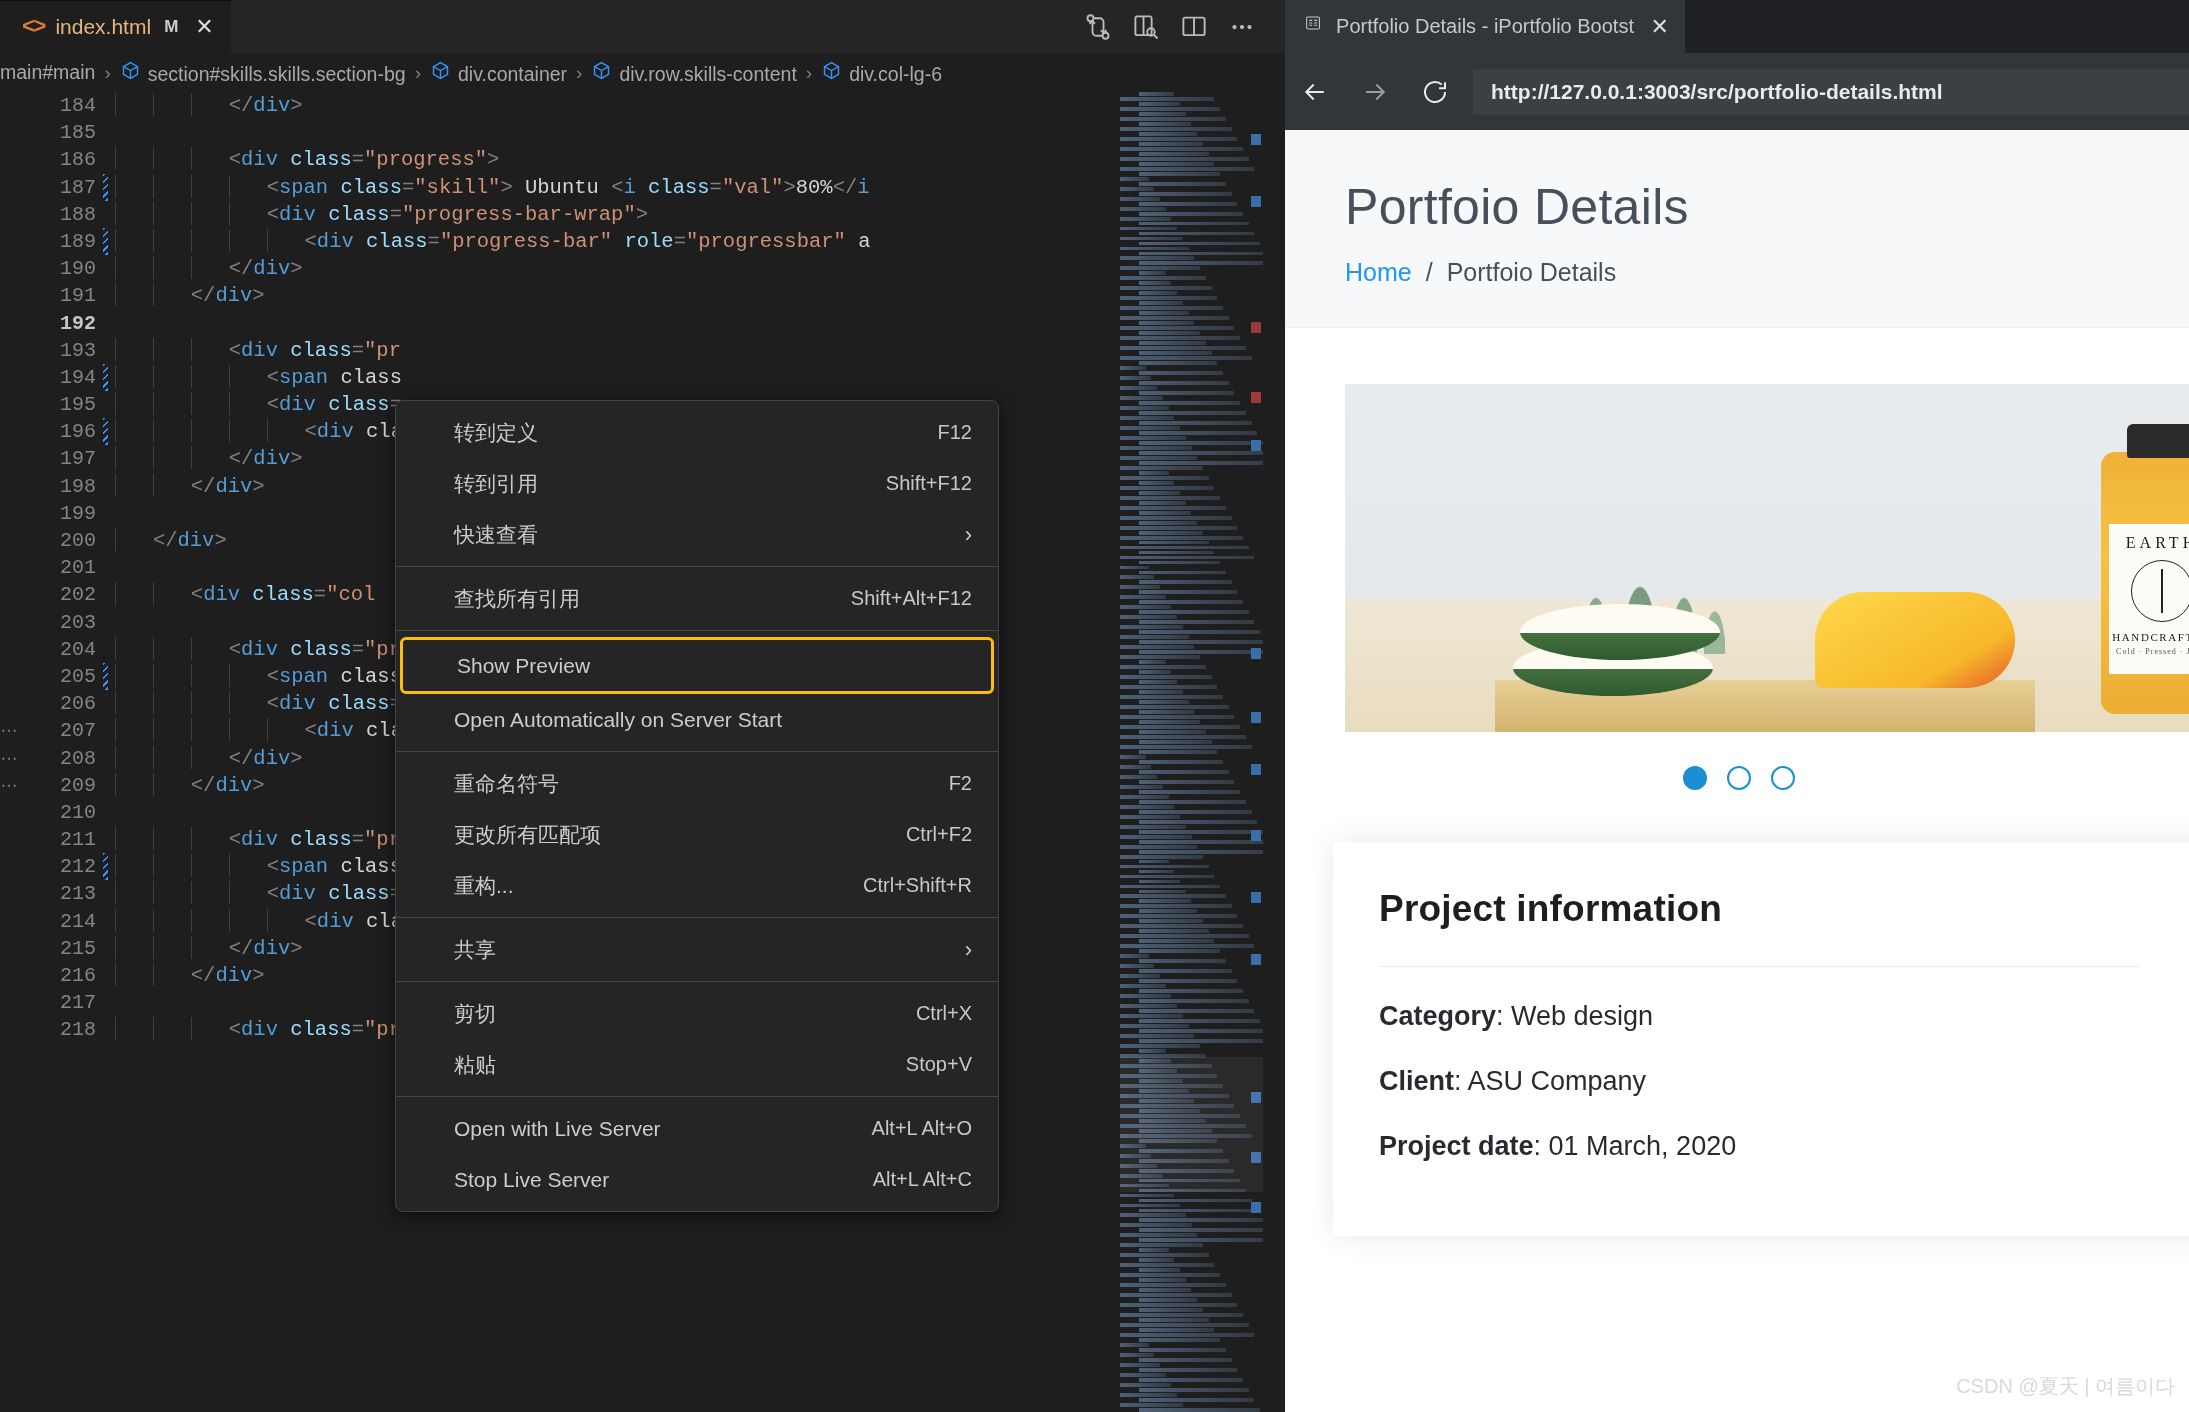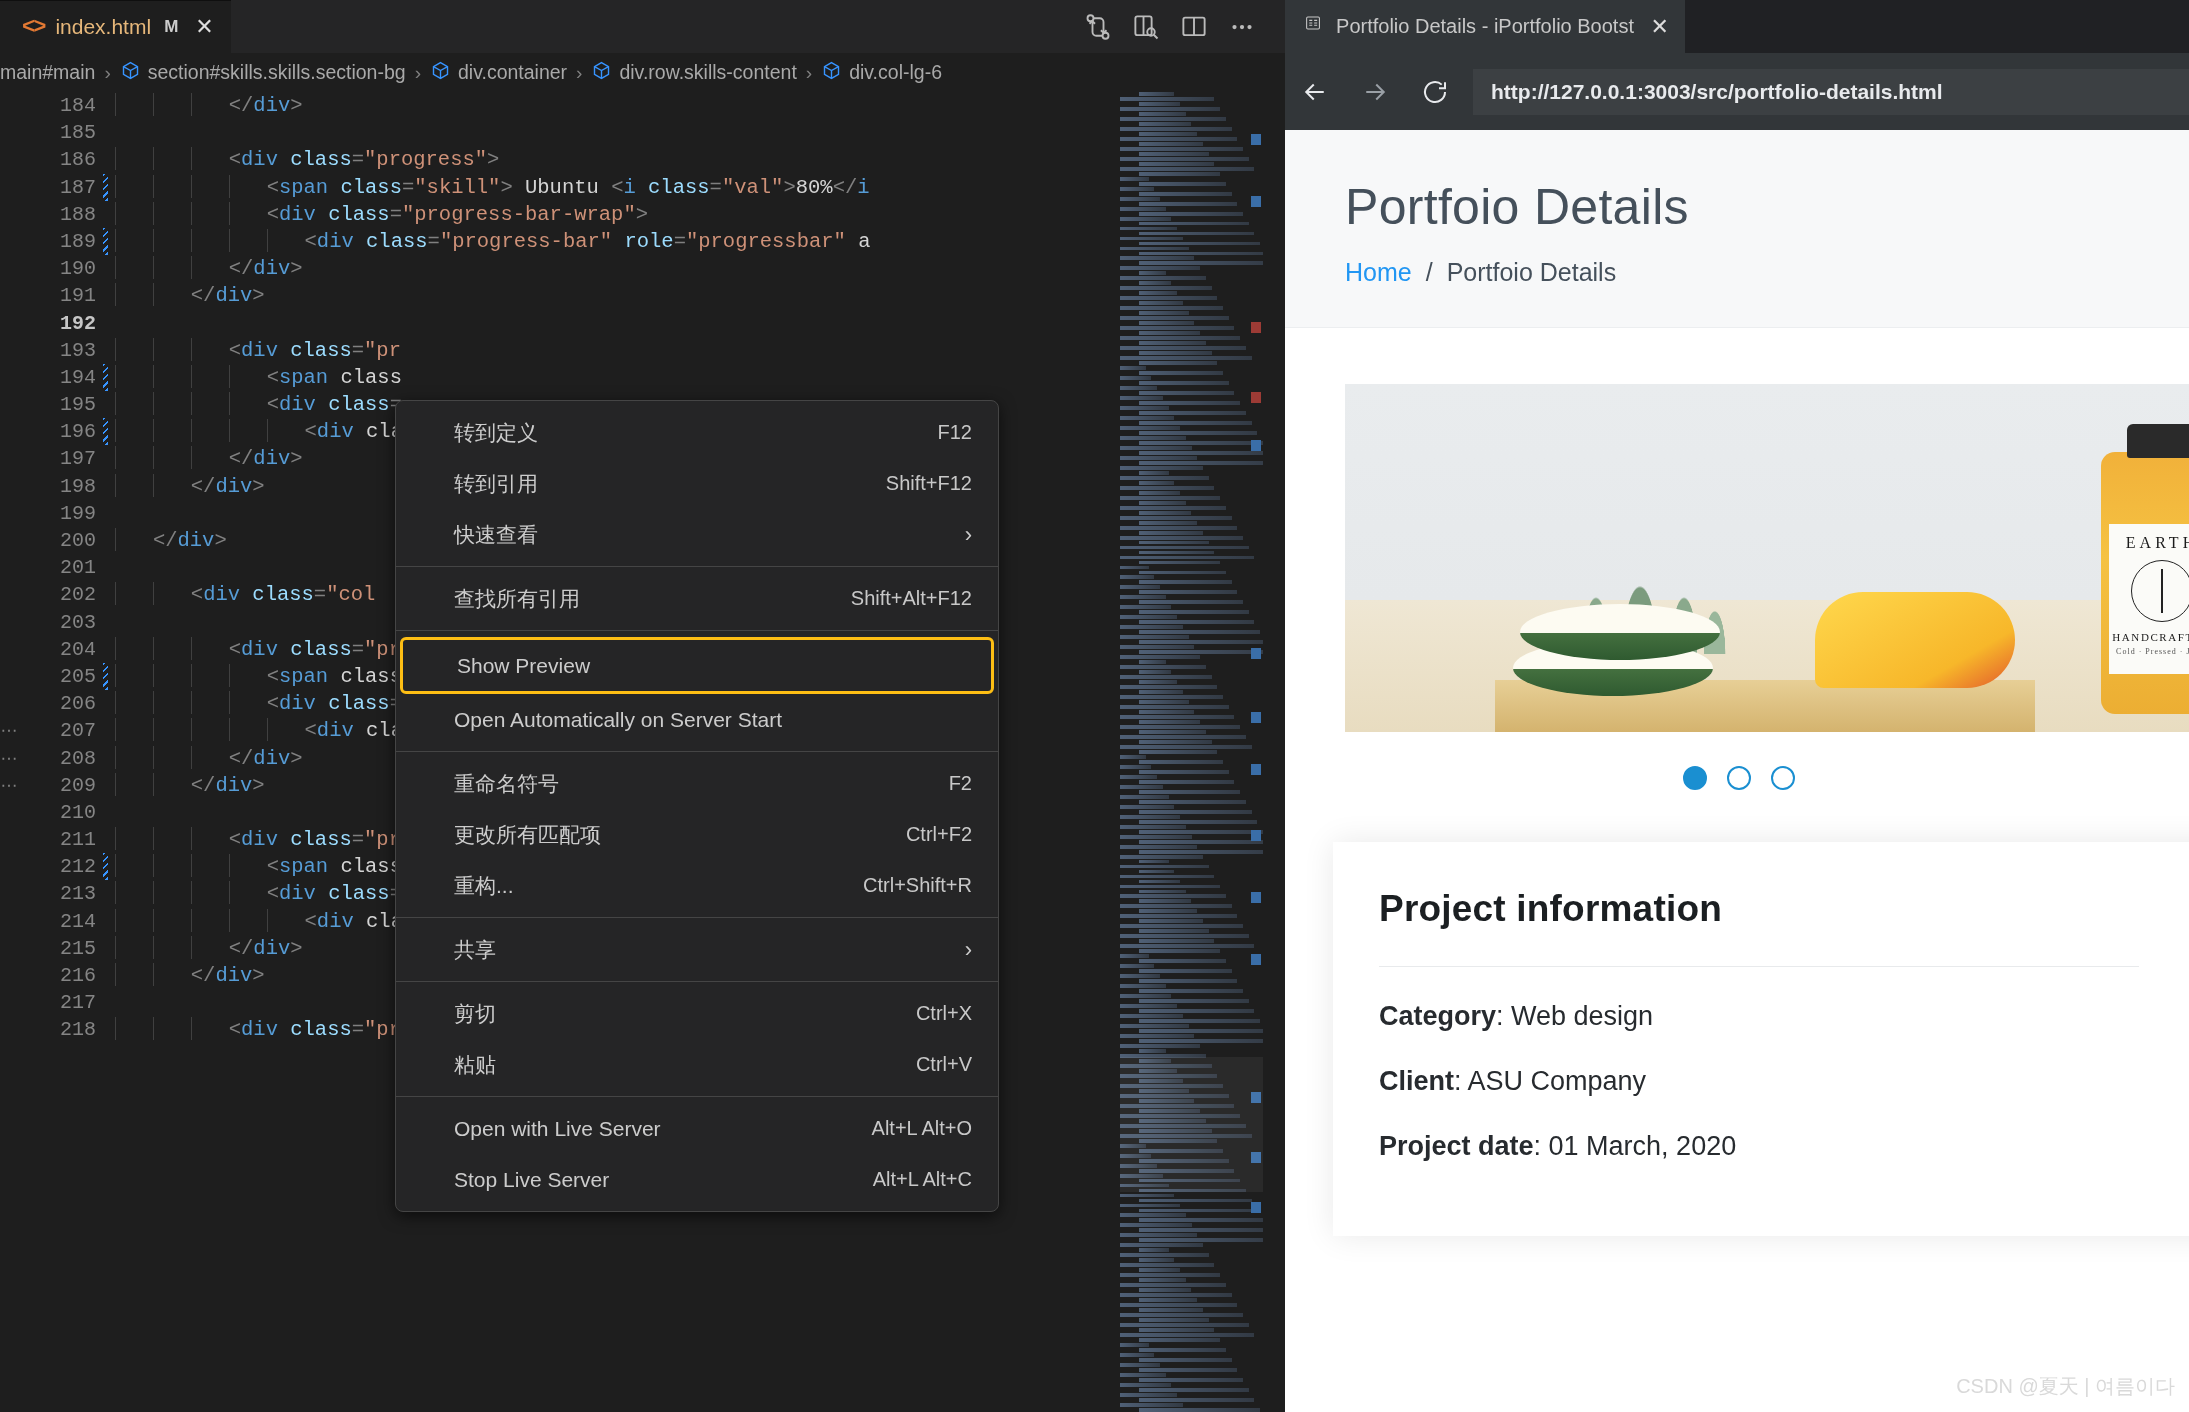--- a/index.html
+++ b/index.html
@@ -53,21 +53,21 @@
   
   .breadcrumb {
     position: absolute; left: 0; top: 53px;
     width: 1285px; height: 39px;
     background: #1e1e1e;
     display: flex; align-items: center;
     font-size: 19.5px; color: #a9a9a9;
     white-space: nowrap; overflow: hidden;
     padding-left: 0px;
   }
-  .bc-seg { display: flex; align-items: center; gap: 7px; }
+  .bc-seg { display: flex; align-items: flex-end; gap: 7px; }
   .bc-sep { color: #808080; margin: 0 9px; font-size: 19px; }
   .cube { width: 21px; height: 21px; flex: 0 0 auto; }
 
   
   .editor {
     position: absolute; left: 0; top: 92px;
     width: 1285px; height: 1320px;
     background: #1e1e1e;
   }
   .gutter-far {
@@ -839,21 +839,21 @@
           <span class="lbl">共享</span>
           <span class="chev">›</span>
         </div>
         <div class="msep"></div>
         <div class="mi">
           <span class="lbl">剪切</span>
           <span class="kb">Ctrl+X</span>
         </div>
         <div class="mi">
           <span class="lbl">粘贴</span>
-          <span class="kb">Ctrl+V</span>
+          <span class="kb">Stop+V</span>
         </div>
         <div class="msep"></div>
         <div class="mi">
           <span class="lbl">Open with Live Server</span>
           <span class="kb">Alt+L Alt+O</span>
         </div>
         <div class="mi">
           <span class="lbl">Stop Live Server</span>
           <span class="kb">Alt+L Alt+C</span>
         </div>

